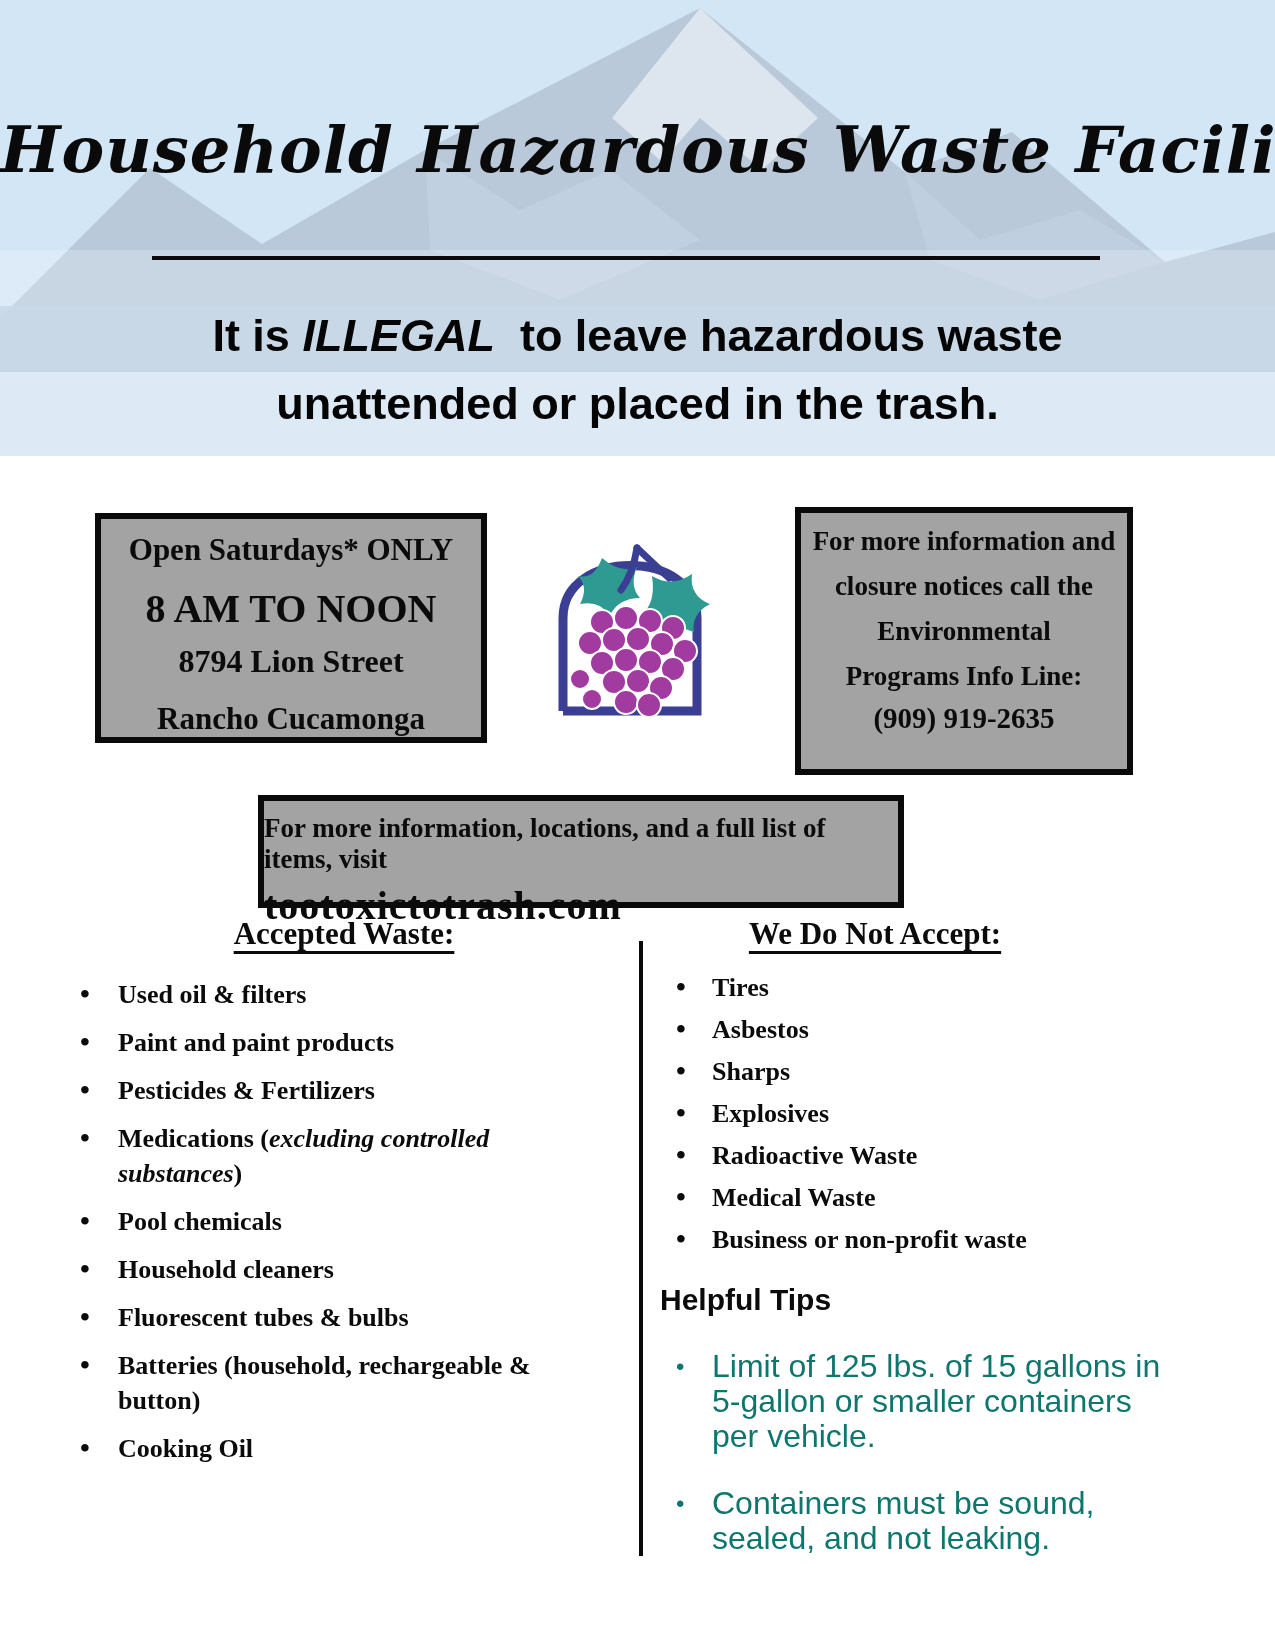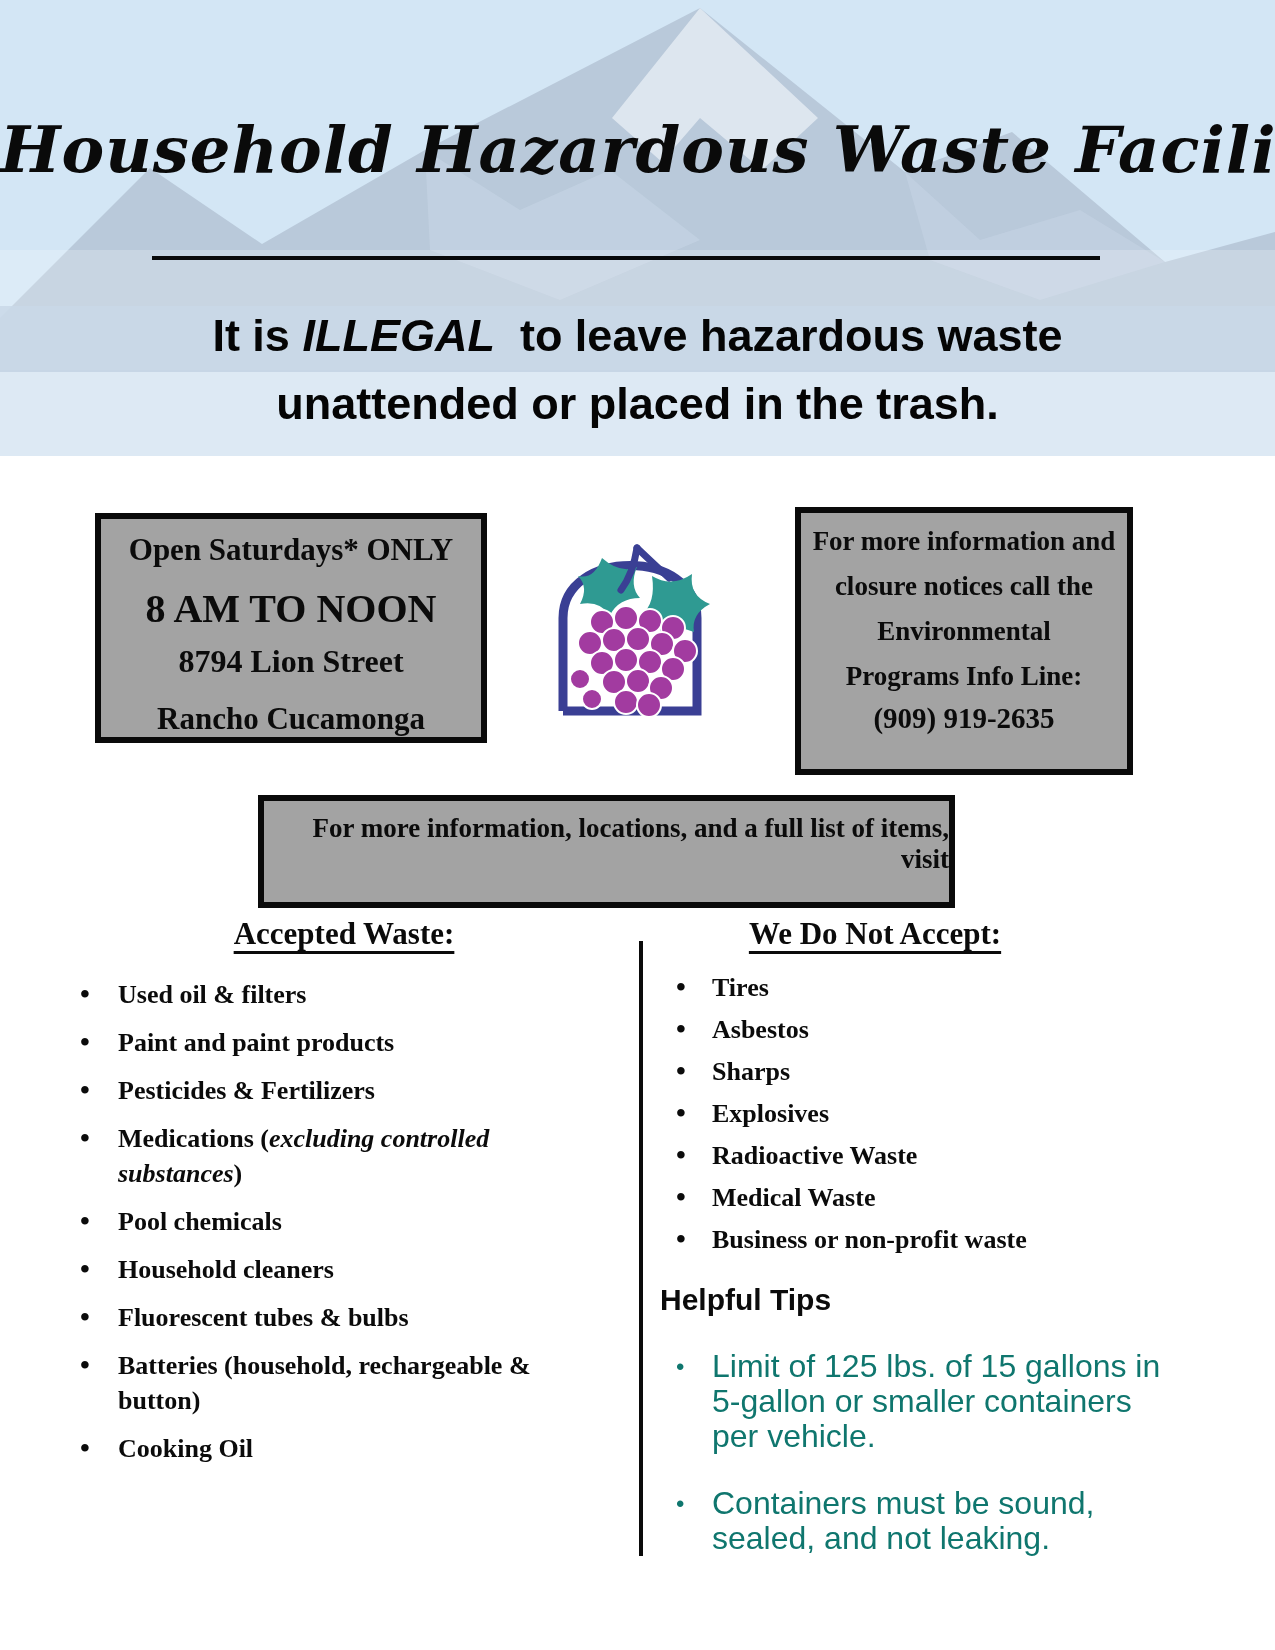--- a/index.html
+++ b/index.html
@@ -69,22 +69,22 @@
     left:795px;top:507px;width:338px;height:268px;
     display:flex;flex-direction:column;align-items:center;
     padding-top:12px;
     font-weight:bold;text-align:center;font-size:27px;
   }
   .info-box .ln{margin-bottom:13px;line-height:32px;}
   .info-box .phone{font-size:29px;line-height:34px;margin-top:-4px;}
 
   
   .web-box{
-    left:258px;top:795px;width:697px;height:113px;
-    text-align:right;padding-top:12px;
+    left:258px;top:795px;width:646px;height:113px;
+    text-align:left;padding-top:12px;
     font-weight:bold;
   }
   .web-box .wline{font-size:27px;margin-bottom:7px;}
   .web-box .url{font-size:40px;letter-spacing:1px;}
 
   
   .col-divider{position:absolute;left:639px;top:941px;width:4px;height:615px;background:#0a0a0a;}
 
   .col{position:absolute;top:908px;}
   .col-left{left:70px;width:548px;}
@@ -206,20 +206,21 @@
   <div class="blackbox info-box">
     <div class="ln">For more information and</div>
     <div class="ln">closure notices call the</div>
     <div class="ln">Environmental</div>
     <div class="ln">Programs Info Line:</div>
     <div class="phone">(909) 919-2635</div>
   </div>
 
   <div class="blackbox web-box">
     <div class="wline">For more information, locations, and a full list of items, visit</div>
+    <div class="url">tootoxictotrash.com</div>
   </div>
 
   <div class="col-divider"></div>
 
   <div class="col col-left">
     <div class="col-heading">Accepted Waste:</div>
     <ul class="waste">
         <li><span>Used oil &amp; filters</span></li>
         <li><span>Paint and paint products</span></li>
         <li><span>Pesticides &amp; Fertilizers</span></li>

